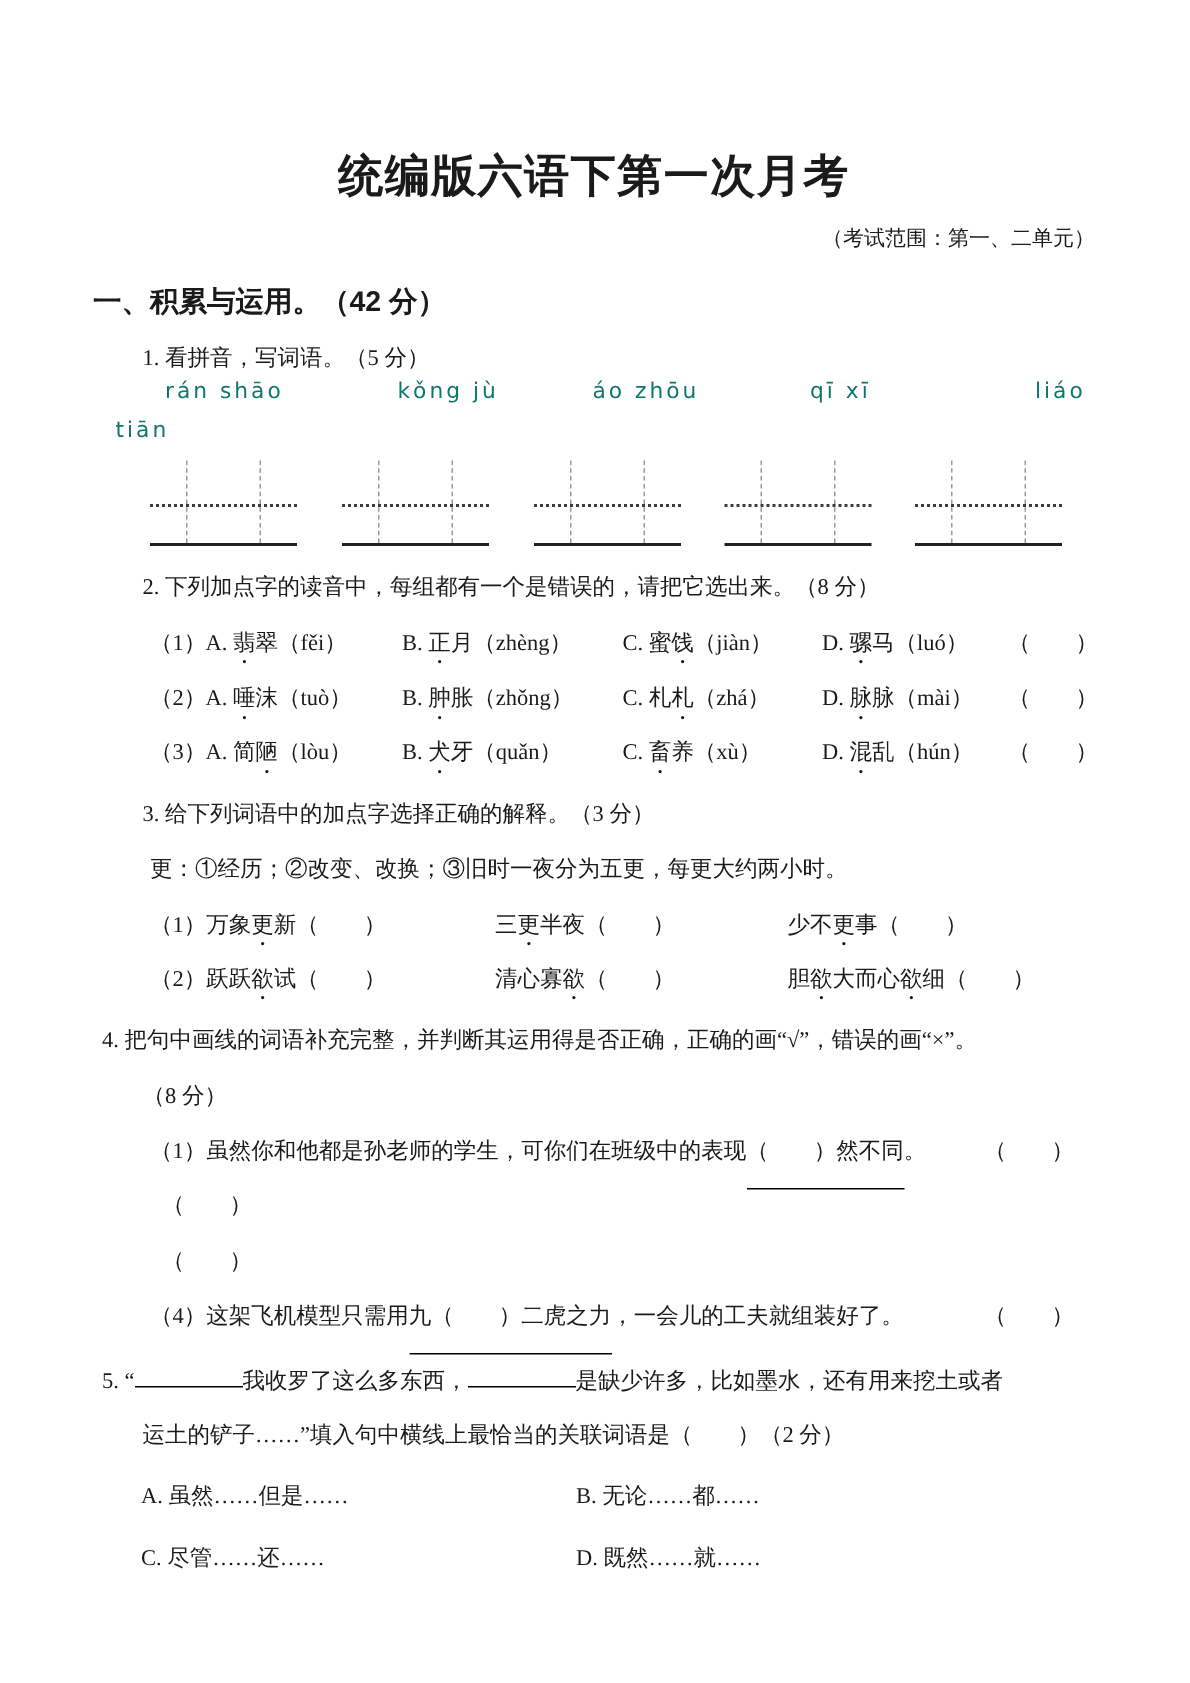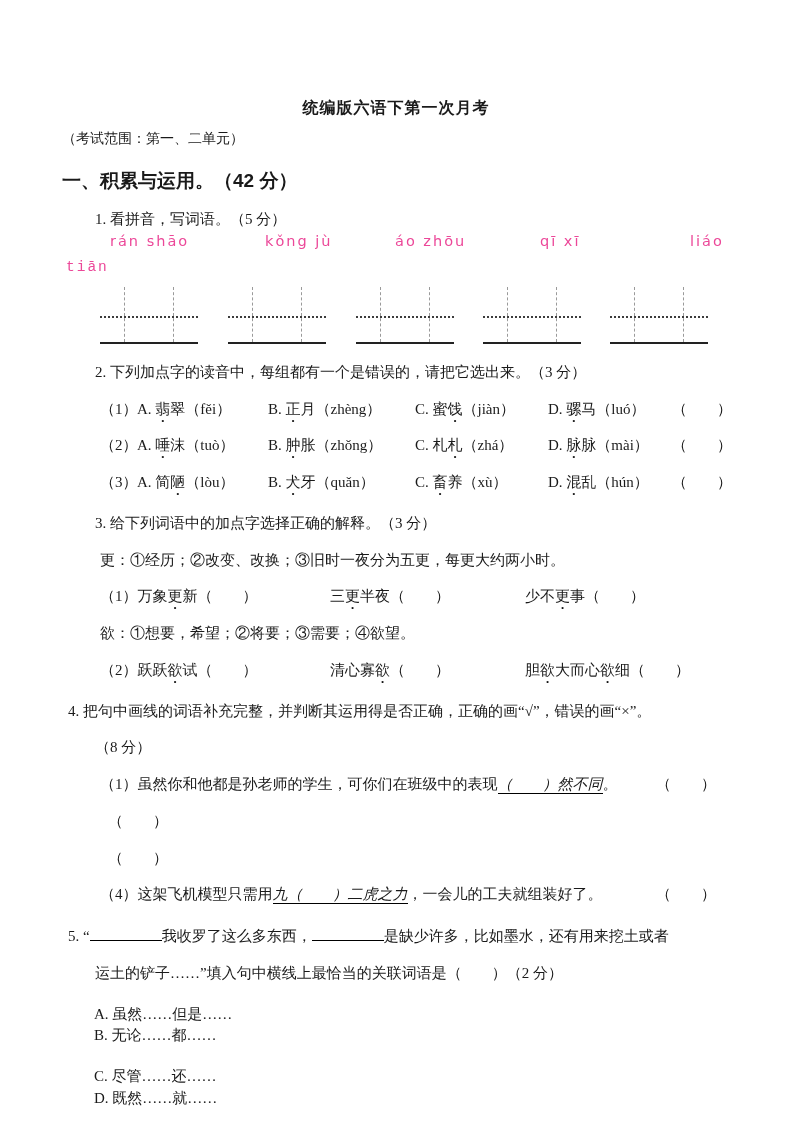--- a/index.html
+++ b/index.html
@@ -13,42 +13,42 @@
     color:#1a1a1a;
     font-family:"Liberation Serif","DejaVu Serif",serif;
     font-size:15px;
     line-height:1.45;
     overflow:hidden;
   }
   .doc-title {
     margin:0 0 10px 0;
     text-align:center;
     font-family:"Liberation Sans","DejaVu Sans",sans-serif;
-    font-size:16px; font-weight:700; letter-spacing:1px;
-  }
-  .doc-subtitle { text-align:left; font-size:14px; margin:0 0 18px 0; }
+    font-size:30px; font-weight:700; letter-spacing:1px;
+  }
+  .doc-subtitle { text-align:right; font-size:14px; margin:0 0 18px 0; }
   .sec-head {
     font-family:"Liberation Sans","DejaVu Sans",sans-serif;
     font-size:19px; font-weight:700; margin:0 0 14px 0;
   }
   .indent1 { padding-left:33px; }
   .indent2 { padding-left:38px; }
   .hang { padding-left:6px; }
   .mt { margin-top:15px; }
   .mtl { margin-top:19px; }
 
   
   .pinyin-line { position:relative; height:26px; }
   .pinyin-line .pw, .pinyin-wrap .pw {
     position:absolute; top:0; white-space:nowrap;
     font-family:"DejaVu Sans","Liberation Sans",sans-serif;
-    font-size:14.5px; letter-spacing:2px; color:#ec4899;
+    font-size:14.5px; letter-spacing:2px; color:#0f766e;
   }
   .pinyin-wrap { position:relative; height:26px; }
-  .pinyin-wrap .pw { left:4px;font-family:Liberation Mono, monospace; }
+  .pinyin-wrap .pw { left:15px; }
 
   
   .boxes { position:relative; height:58px; margin:2px 0 6px 0; }
   .wbox { position:absolute; top:2px; width:98px; height:55px; border-bottom:2px solid #222; }
   .wbox .v1,.wbox .v2 { position:absolute; top:0; bottom:0; width:0; border-left:1px dashed #9a9a9a; }
   .wbox .v1 { left:24px; } .wbox .v2 { left:73px; }
   .wbox .hmid { position:absolute; left:0; right:0; top:29px; height:0; border-top:2px dotted #3c3c3c; }
 
   
   .q2-row { display:flex; align-items:baseline; }
@@ -61,27 +61,27 @@
 
   
   .q3-row { display:flex; align-items:flex-end; }
   .q3-row .c1 { width:230px; flex:none; }
   .q3-row .c2 { width:195px; flex:none; }
 
   
   .q4-item { display:flex; align-items:baseline; }
   .q4-item .txt { flex:1; }
   .q4-item .ans { flex:none; margin-left:8px; padding-right:14px; }
-  .uline { border-bottom:1px solid #000; padding-bottom:1px;font-style:italic; }
+  .uline { border-bottom:1px solid #000; padding-bottom:16px; }
 
   
   .blank { display:inline-block; width:72px; height:1em; border-bottom:1px solid #000; vertical-align:baseline; }
   .q5-opts { display:flex; }
   .q5-opts .o1 { width:290px; flex:none; }
-  .q5-opts { padding-left:32px;flex-direction:column; }
+  .q5-opts { padding-left:32px; }
 
   
   .dch { position:relative; display:inline-block; }
   .dch::after {
     content:"•"; position:absolute; left:50%; bottom:-0.58em;
     transform:translateX(-50%); font-size:9px; line-height:1; color:#111;
   }
 </style>
 </head>
 <body>
@@ -127,21 +127,21 @@
         <div class="v2"></div>
         <div class="hmid"></div>
       </div>
     <div class="wbox" style="left:548px">
         <div class="v1"></div>
         <div class="v2"></div>
         <div class="hmid"></div>
       </div>
   </div>
 
-  <div class="indent1 mtl">2. 下列加点字的读音中，每组都有一个是错误的，请把它选出来。（3 分）</div>
+  <div class="indent1 mtl">2. 下列加点字的读音中，每组都有一个是错误的，请把它选出来。（8 分）</div>
 
   <div class="q2-row indent2 mt">
     <span class="c-num">（1）</span>
     <span class="c-a">A. <span class="dch">翡</span>翠（fěi）</span>
     <span class="c-b">B. <span class="dch">正</span>月（zhèng）</span>
     <span class="c-c">C. 蜜<span class="dch">饯</span>（jiàn）</span>
     <span class="c-d">D. <span class="dch">骡</span>马（luó）</span>
     <span class="c-ans">（　　）</span>
   </div>
   <div class="q2-row indent2 mt">
@@ -161,21 +161,20 @@
     <span class="c-ans">（　　）</span>
   </div>
 
   <div class="indent1 mtl">3. 给下列词语中的加点字选择正确的解释。（3 分）</div>
   <div class="indent2 mt">更：①经历；②改变、改换；③旧时一夜分为五更，每更大约两小时。</div>
   <div class="q3-row indent2 mt">
     <span class="c1"><span>（1）</span><span>万象<span class="dch">更</span>新（　　）</span></span>
     <span class="c2">三<span class="dch">更</span>半夜（　　）</span>
     <span>少不<span class="dch">更</span>事（　　）</span>
   </div>
-  <div class="indent2 mt">欲：①想要，希望；②将要；③需要；④欲望。</div>
   <div class="q3-row indent2 mt">
     <span class="c1"><span>（2）</span><span>跃跃<span class="dch">欲</span>试（　　）</span></span>
     <span class="c2">清心寡<span class="dch">欲</span>（　　）</span>
     <span>胆<span class="dch">欲</span>大而心<span class="dch">欲</span>细（　　）</span>
   </div>
 
   <div class="hang mtl">4. 把句中画线的词语补充完整，并判断其运用得是否正确，正确的画“√”，错误的画“×”。</div>
   <div class="indent1 mt">（8 分）</div>
 
   <div class="q4-item indent2 mt">

